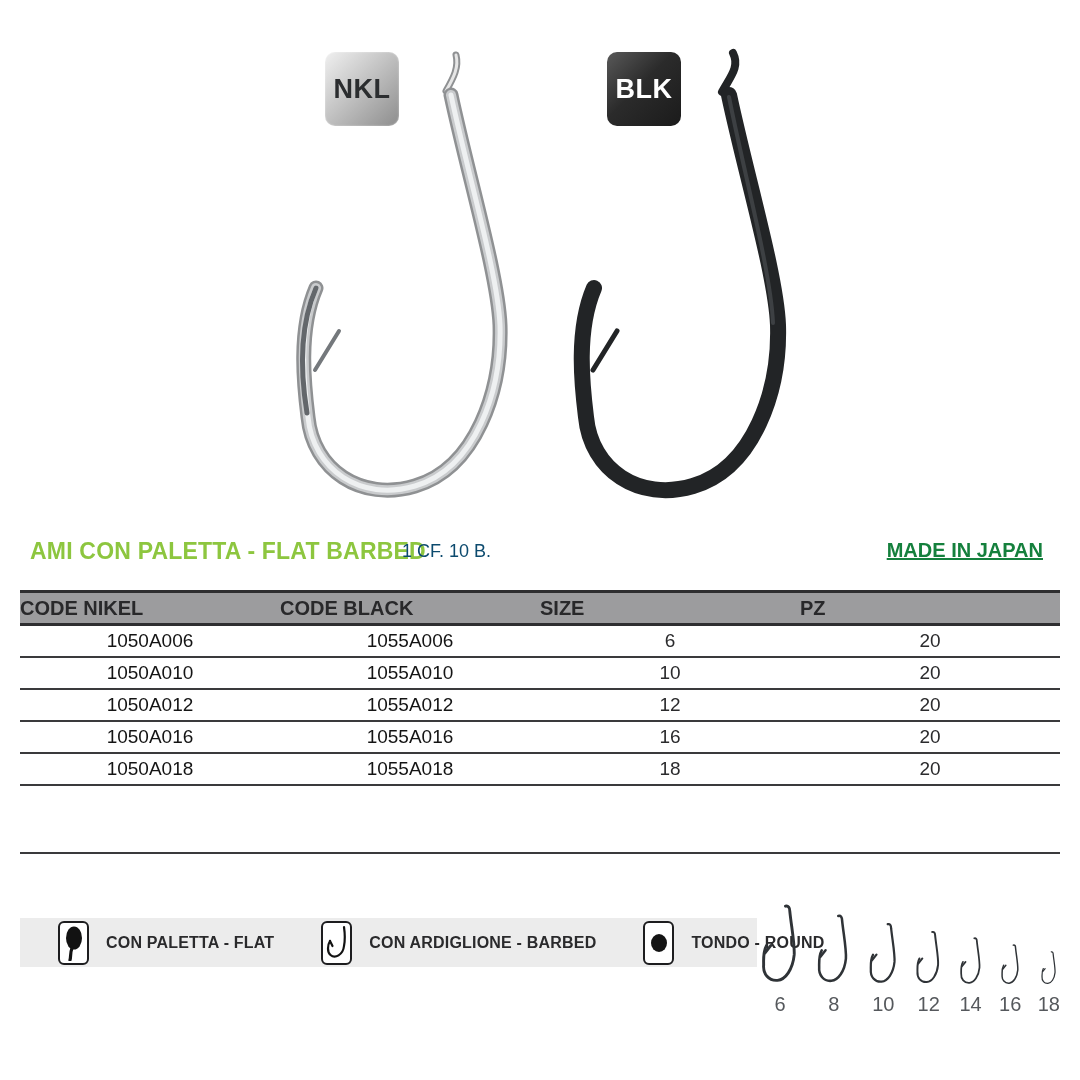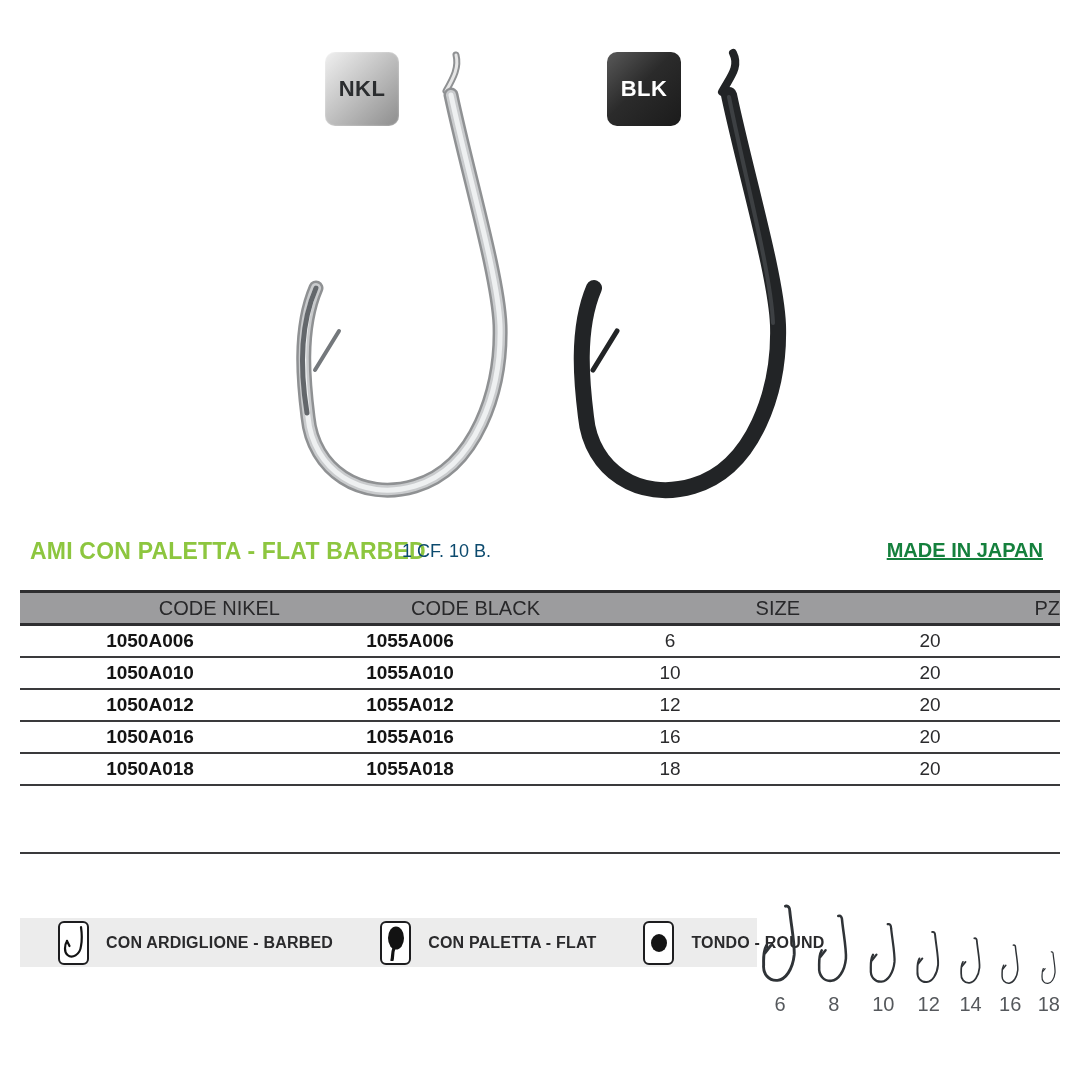--- a/index.html
+++ b/index.html
@@ -2,45 +2,45 @@
 <html><head>
 <meta charset="utf-8">
 <style>
   * { margin:0; padding:0; box-sizing:border-box; }
   html,body { width:1080px; height:1080px; background:#ffffff; font-family:"Liberation Sans", sans-serif; }
   .page { position:relative; width:1080px; height:1080px; background:#fff; overflow:hidden; }
 
   
   .variant-badge { position:absolute; width:74px; height:74px; border-radius:10px;
     display:flex; align-items:center; justify-content:center;
-    font-weight:bold; font-size:22px; letter-spacing:0.5px; }
+    font-weight:bold; font-size:27px; letter-spacing:0.5px; }
   .badge-nkl { left:325px; top:52px;
     background:linear-gradient(135deg,#f0f0f0 0%,#c9c9c9 40%,#8d8d8d 100%);
     color:#2b2d2f; box-shadow:inset 0 0 2px rgba(255,255,255,.6); }
   .badge-blk { left:607px; top:52px;
     background:linear-gradient(135deg,#595959 0%,#2b2b2b 45%,#1b1b1b 100%);
     color:#ffffff; }
 
   .hook-svg { position:absolute; overflow:visible; }
   .hook-nkl { left:293px; top:45px; }
   .hook-blk { left:571px; top:45px; }
 
   
   .title-row { position:absolute; left:30px; right:25px; top:538px; height:30px; }
   .page-title { position:absolute; left:0; top:0; font-size:23px; font-weight:bold; color:#8DC63F; letter-spacing:0.2px; white-space:nowrap; }
   .pack-info { position:absolute; left:372px; top:3px; font-size:18px; color:#0c4a6e; white-space:nowrap; }
   .origin { position:absolute; right:12px; top:1px; font-size:20px; font-weight:bold; color:#15803d; white-space:nowrap;text-decoration:underline; }
 
   
   .spec-table { position:absolute; left:20px; top:590px; width:1040px; border-collapse:collapse; table-layout:fixed; }
-  .spec-table th { background:#9c9c9e; height:33px; font-size:20px; font-weight:normal; color:#28282a;
-    border-top:3px solid #2e2e30; border-bottom:3px solid #2e2e30; text-align:right; }
+  .spec-table th { background:#9c9c9e; height:33px; font-size:20px; font-weight:bold; color:#28282a;
+    border-top:3px solid #2e2e30; border-bottom:3px solid #2e2e30; text-align:left; }
   .spec-table td { height:32px; text-align:center; font-size:19px; color:#2b2b2d;
     border-bottom:2px solid #3a3a3c; }
-  .spec-table td.code { font-weight:bold; color:#141414; }
+  .spec-table td.code { font-weight:normal; color:#141414; }
   .table-endline { position:absolute; left:20px; top:852px; width:1040px; height:2px; background:#3a3a3c; }
 
   
   .features-bar { position:absolute; left:20px; top:918px; width:737px; height:49px; background:#ececec;
     display:flex; align-items:center; padding-left:38px; }
   .feature { display:flex; align-items:center; }
   .feature-iconbox { width:31px; height:44px; background:#ffffff; border:2px solid #1d1d1f; border-radius:6px;
     display:flex; align-items:center; justify-content:center; }
   .feature-label { font-size:16px; font-weight:bold; color:#2a2a2c; margin-left:17px; letter-spacing:0.2px; white-space:nowrap; }
   .feature + .feature { margin-left:47px; }
@@ -132,40 +132,40 @@
         <td>18</td>
         <td>20</td>
       </tr>
     </tbody>
   </table>
   <div class="table-endline"></div>
 
   <div class="features-bar">
     <div class="feature">
       <div class="feature-iconbox">
+        <svg width="21" height="36" viewBox="0 0 21 36">
+          <ellipse cx="11" cy="13" rx="8" ry="11.5" fill="#121212"></ellipse>
+          <path d="M 9,23 C 7,28 8,32 7,35" stroke="#121212" stroke-width="3.2" fill="none" stroke-linecap="round"></path>
+        </svg>
+      </div>
+      <span class="feature-label">CON PALETTA - FLAT</span>
+    </div>
+    <div class="feature">
+      <div class="feature-iconbox">
         <svg width="22" height="36" viewBox="0 0 22 36">
           <g fill="none" stroke="#121212" stroke-width="2.2" stroke-linecap="round" stroke-linejoin="round">
             <path d="M 18,2 C 19,9 19,16 18,21 C 17,30 9,34 4.5,30 C 1,27 1.5,20 4,16"></path>
             <path d="M 4,16 L 6.5,21"></path>
           </g>
         </svg>
       </div>
       <span class="feature-label">CON ARDIGLIONE - BARBED</span>
     </div>
     <div class="feature">
       <div class="feature-iconbox">
-        <svg width="21" height="36" viewBox="0 0 21 36">
-          <ellipse cx="11" cy="13" rx="8" ry="11.5" fill="#121212"></ellipse>
-          <path d="M 9,23 C 7,28 8,32 7,35" stroke="#121212" stroke-width="3.2" fill="none" stroke-linecap="round"></path>
-        </svg>
-      </div>
-      <span class="feature-label">CON PALETTA - FLAT</span>
-    </div>
-    <div class="feature">
-      <div class="feature-iconbox">
         <div class="round-dot"></div>
       </div>
       <span class="feature-label">TONDO - ROUND</span>
     </div>
   </div>
 
   <div class="size-chart">
     <div class="size-item">
       <svg width="40" height="82" viewBox="0 0 55 110">
         <g fill="none" stroke="#2f3337" stroke-width="4" stroke-linecap="round" stroke-linejoin="round">

